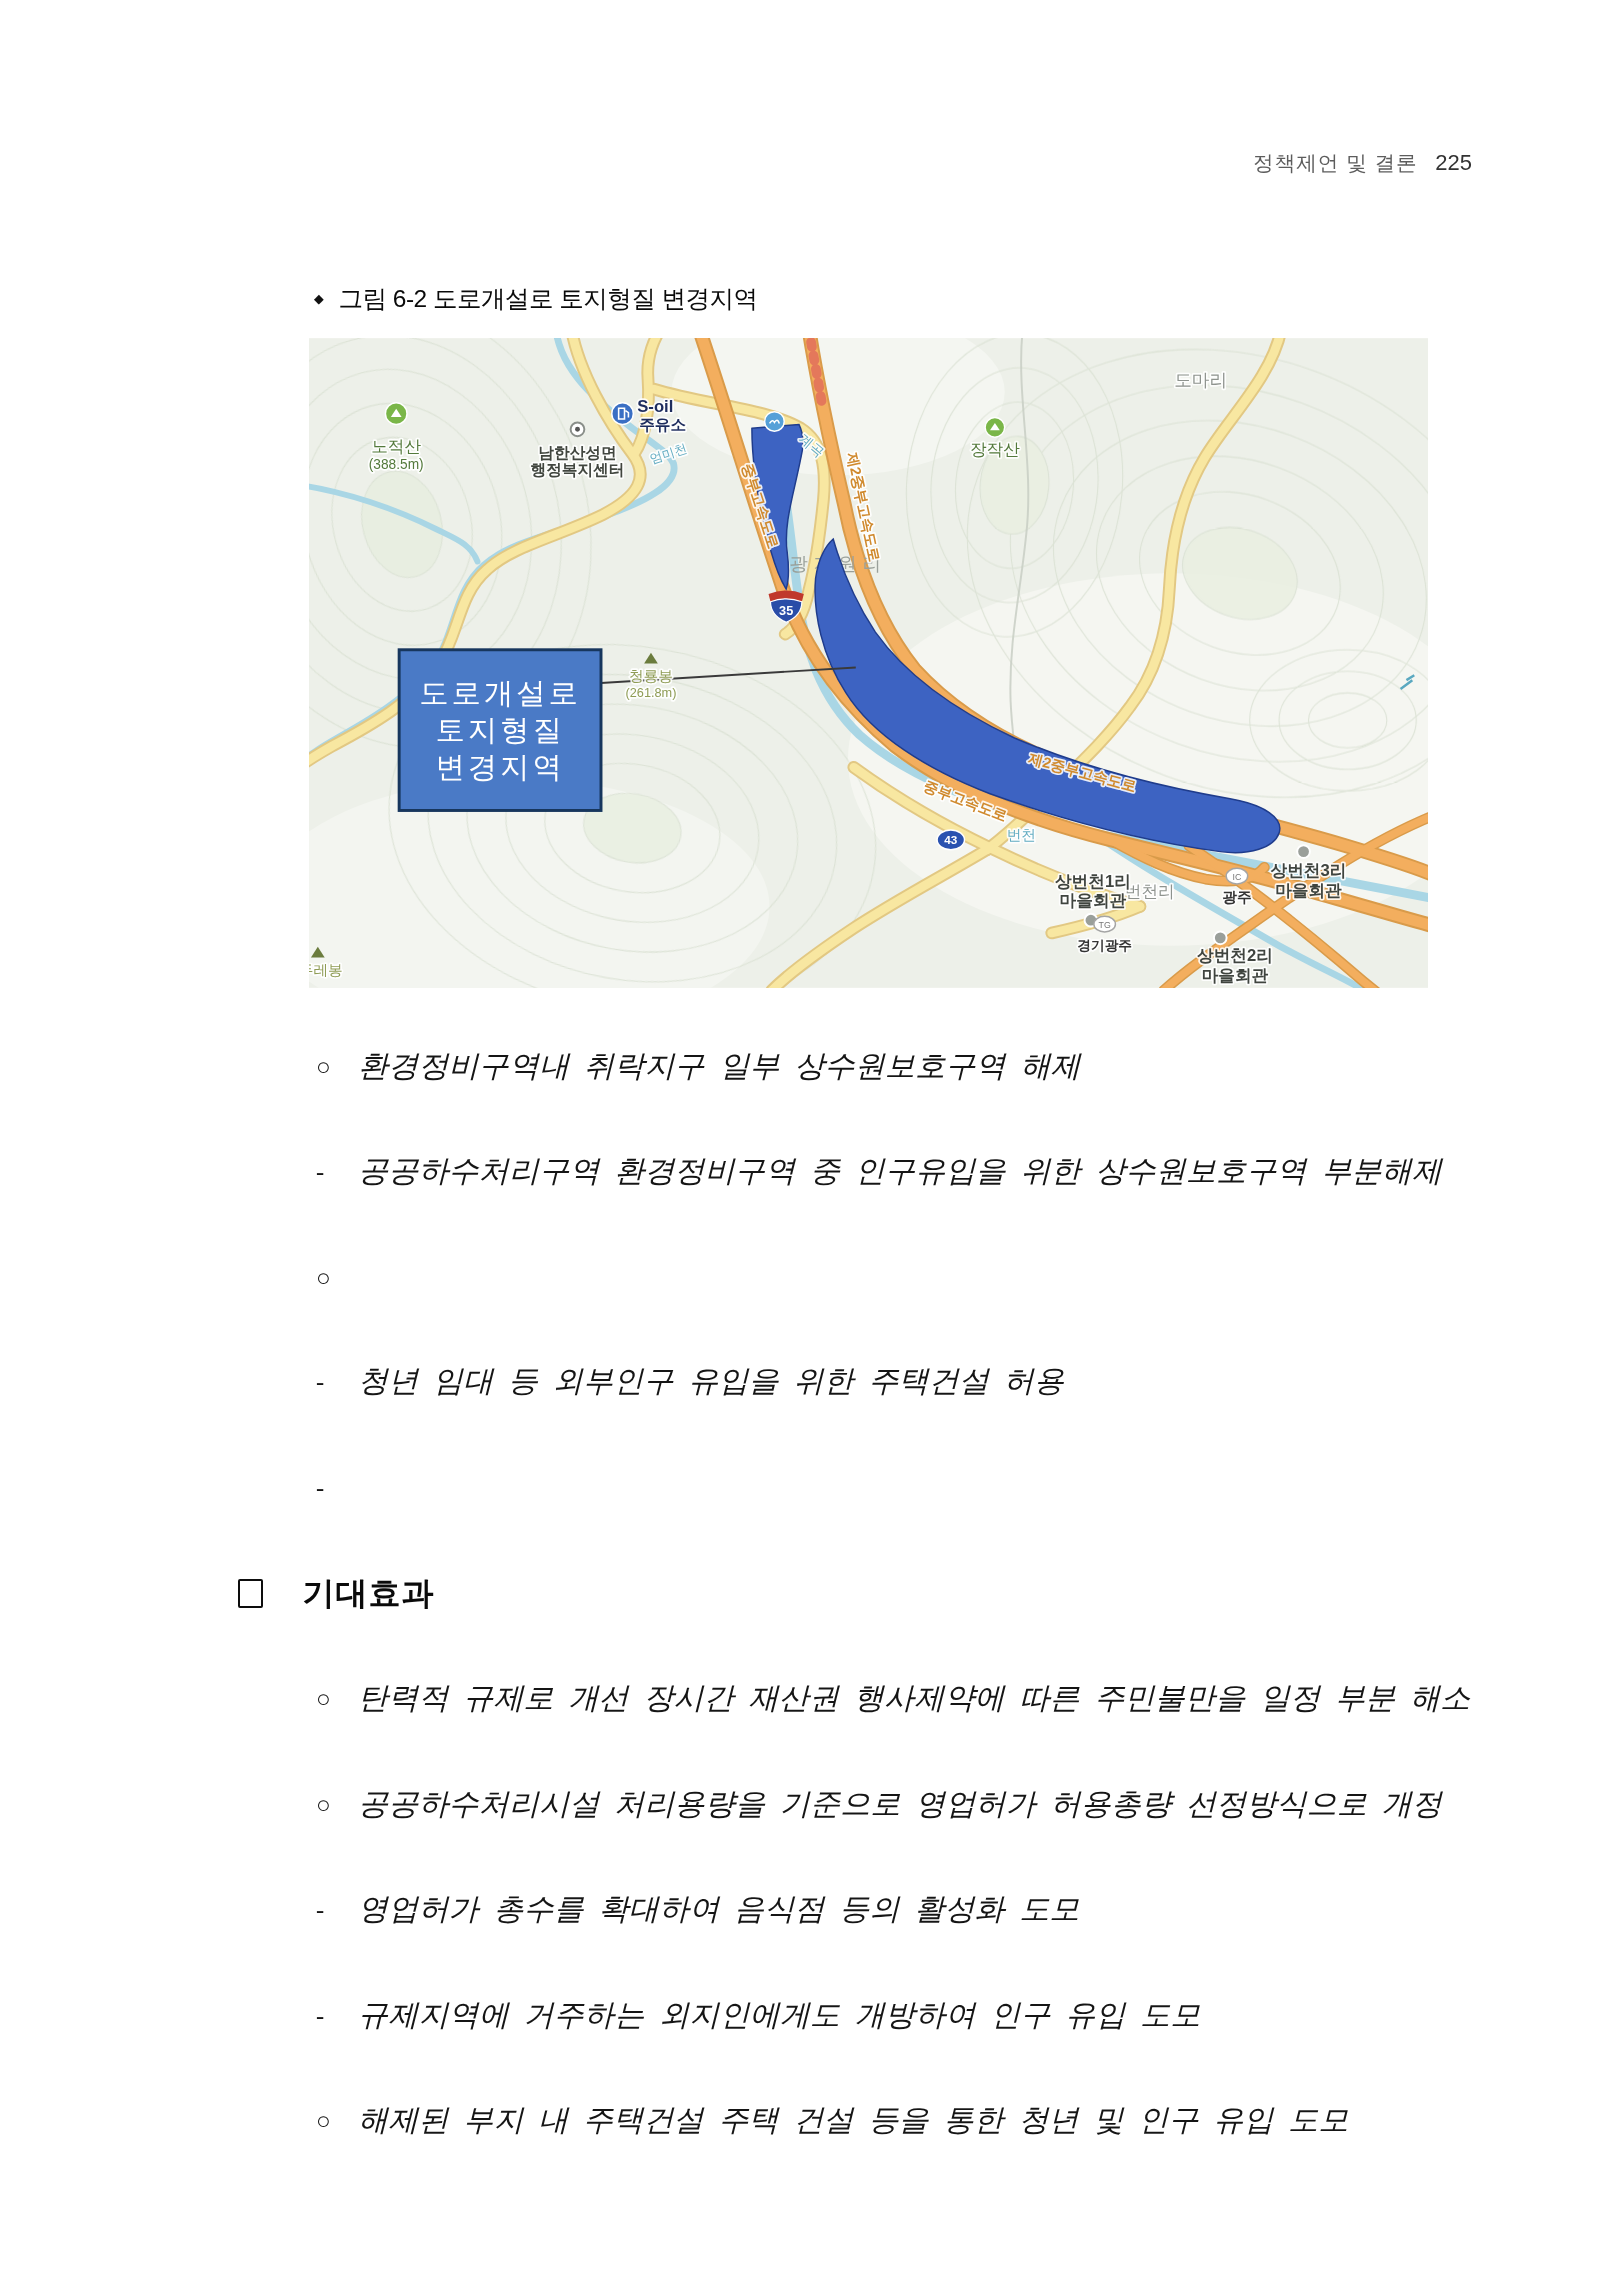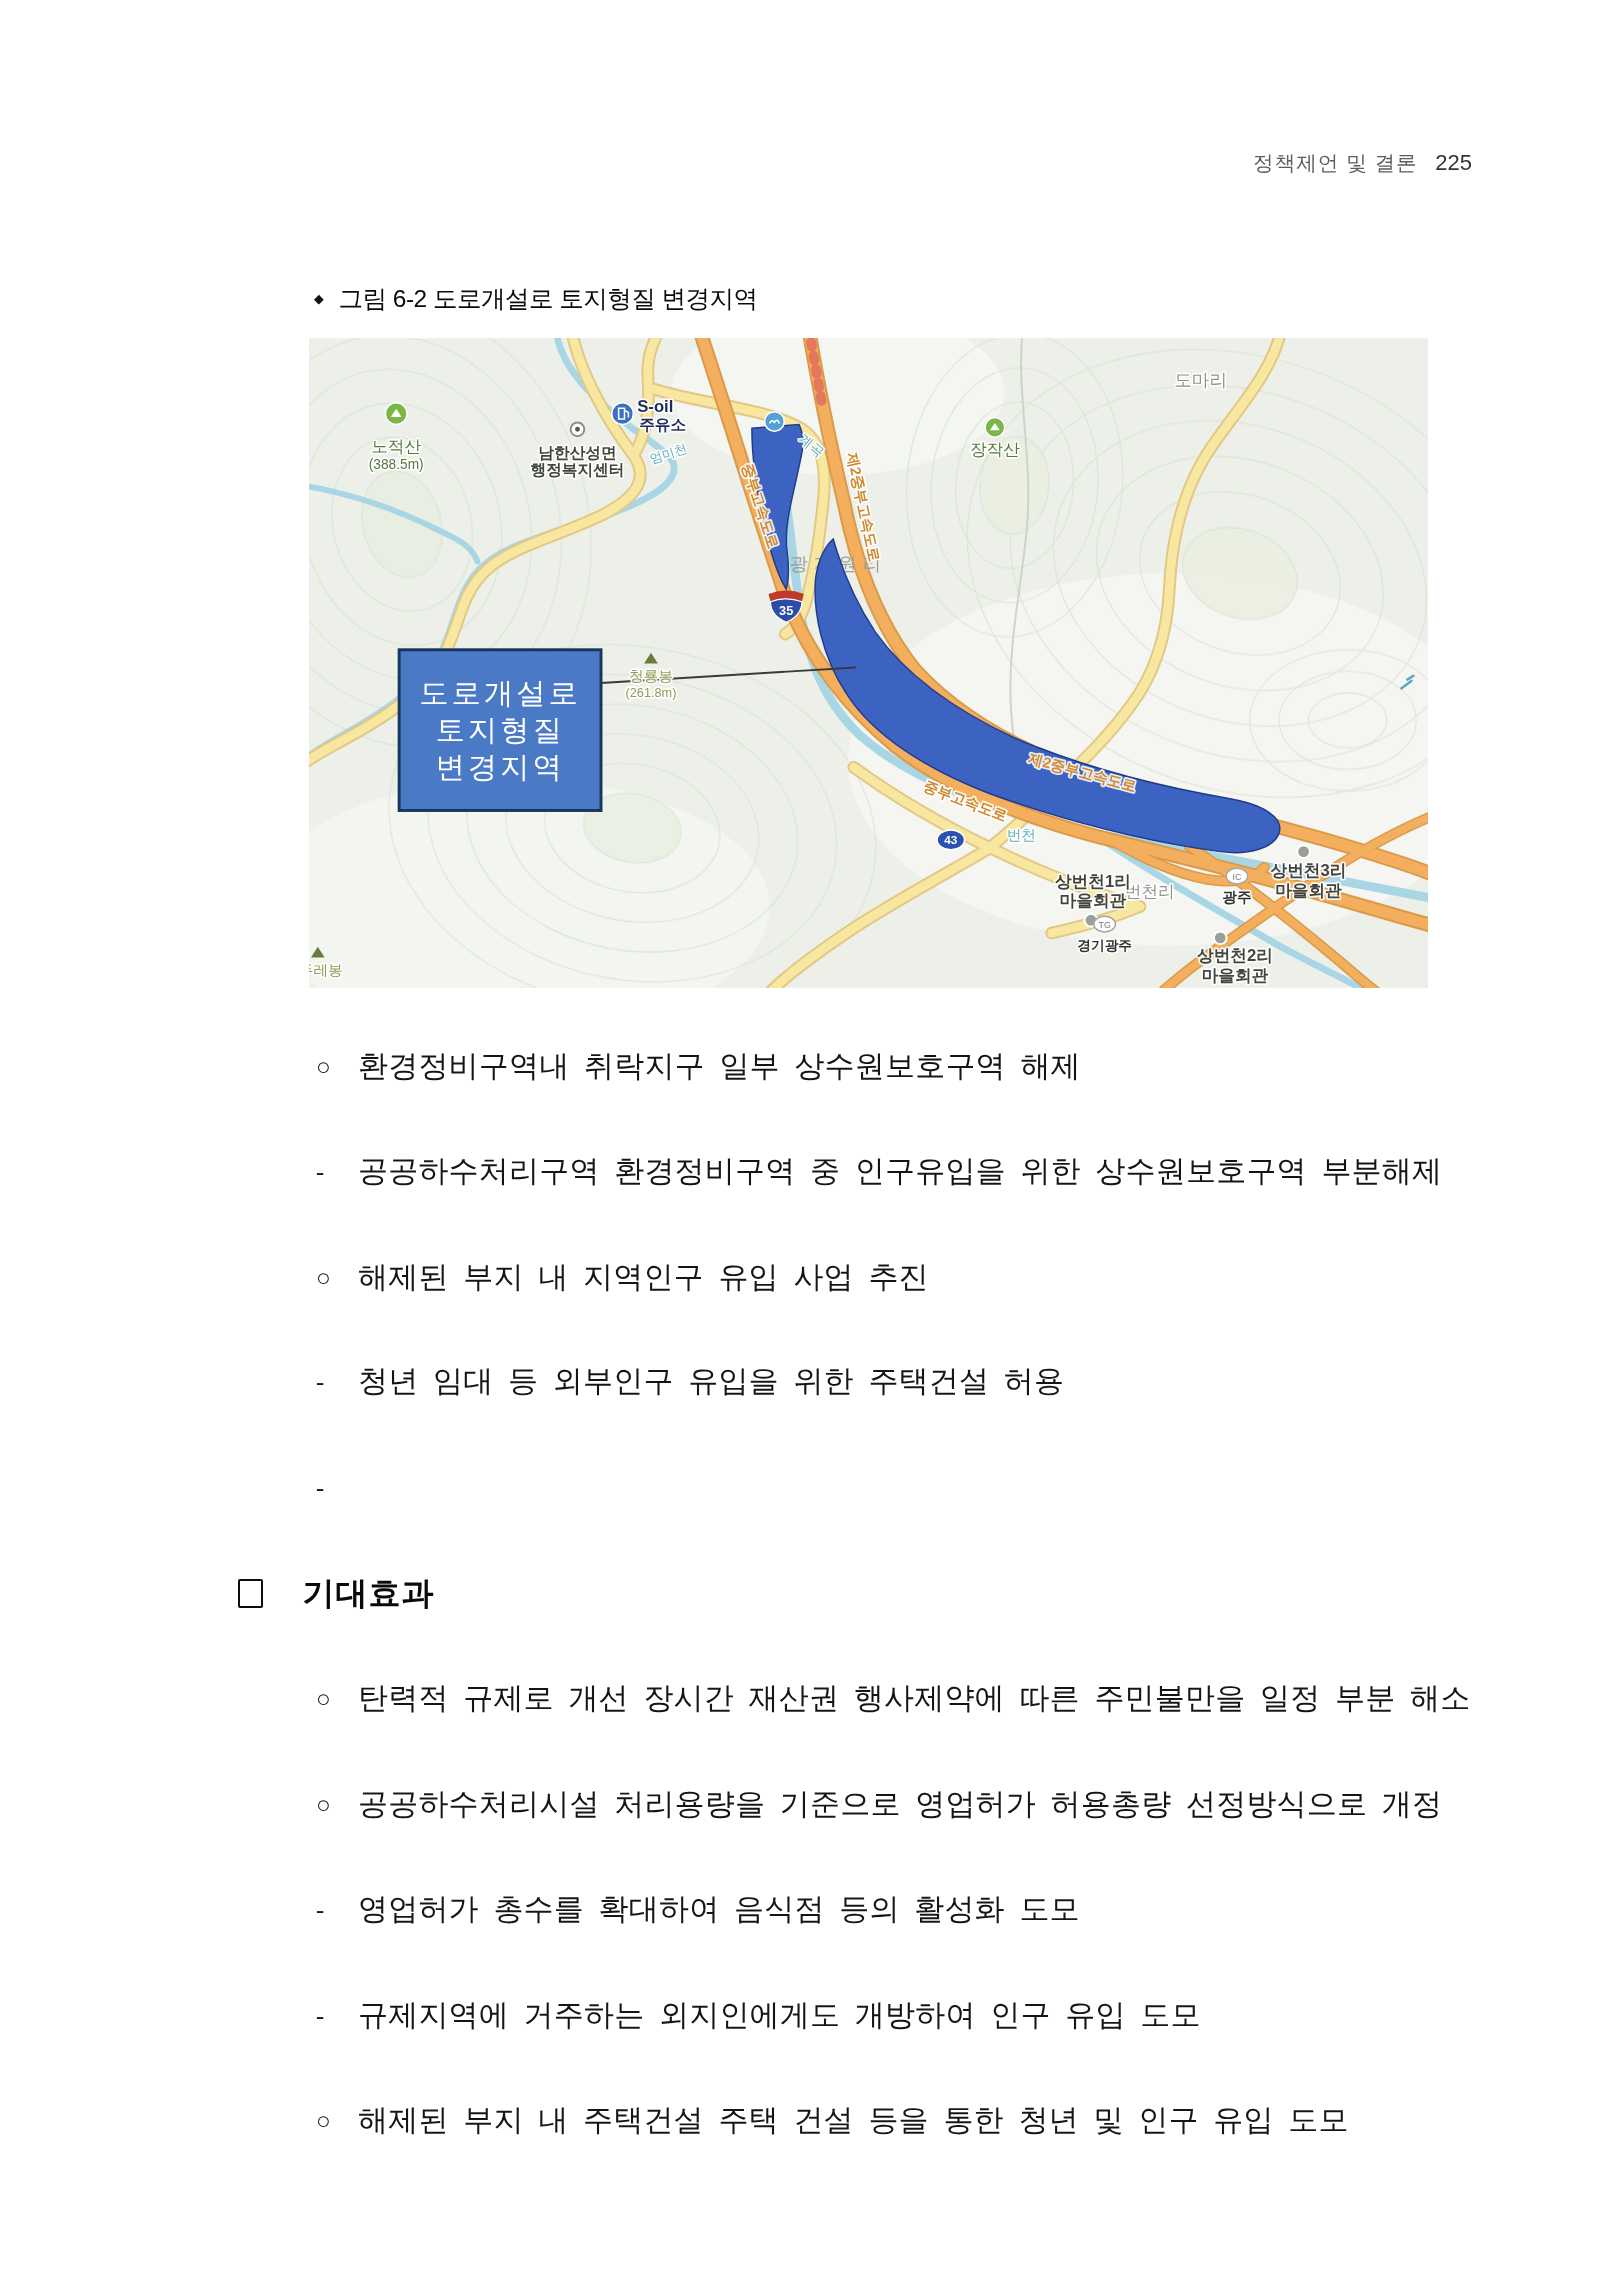--- a/index.html
+++ b/index.html
@@ -13,21 +13,21 @@
   .caption{position:absolute;left:314px;top:282px;display:flex;align-items:center;gap:14.7px;}
   .caption .diamond{font-size:12.7px;color:#111;}
   .caption .ctext{font-size:24.5px;font-weight:normal;color:#0a0a0a;letter-spacing:-0.5px;}
   
   #map{position:absolute;left:309px;top:338px;width:1119px;height:650px;overflow:hidden;}
   #map svg{display:block;}
   
   .trow{position:absolute;display:flex;align-items:center;height:43px;
         font-family:"Liberation Serif","DejaVu Serif",serif;color:#151515;}
   .trow .mk{display:inline-block;width:42px;font-size:24.5px;flex:0 0 42px;}
-  .trow .tx{font-size:30px;letter-spacing:0.2px;word-spacing:6.9px;white-space:nowrap;}
+  .trow .tx{font-size:30px;letter-spacing:0.2px;word-spacing:6.9px;white-space:nowrap;font-style:italic;}
   .sechdr{position:absolute;left:238px;top:1568px;height:51px;display:flex;align-items:center;gap:40px;}
   .sechdr .sq{display:inline-block;width:20.6px;height:25.5px;border:2.9px solid #0d0d0d;border-radius:2px;}
   .sechdr .st{font-size:32px;font-weight:bold;color:#0a0a0a;letter-spacing:1px;}
   
   text{font-family:"Liberation Sans","DejaVu Sans",sans-serif;}
   .halo{paint-order:stroke;stroke:rgba(255,255,255,0.88);stroke-width:3.5px;stroke-linejoin:round;}
 </style>
 </head>
 <body>
 
@@ -253,21 +253,20 @@
   <div class="trow" style="top:1045px;left:316px;">
     <span class="mk">○</span>
     <span class="tx">환경정비구역내 취락지구 일부 상수원보호구역 해제</span>
   </div>
   <div class="trow" style="top:1150px;left:316px;">
     <span class="mk">-</span>
     <span class="tx">공공하수처리구역 환경정비구역 중 인구유입을 위한 상수원보호구역 부분해제</span>
   </div>
   <div class="trow" style="top:1256px;left:316px;">
     <span class="mk">○</span>
-    <span class="tx">해제된 부지 내 지역인구 유입 사업 추진</span>
   </div>
   <div class="trow" style="top:1360px;left:316px;">
     <span class="mk">-</span>
     <span class="tx">청년 임대 등 외부인구 유입을 위한 주택건설 허용</span>
   </div>
   <div class="trow" style="top:1466px;left:316px;">
     <span class="mk">-</span>
   </div>
 
   <div class="sechdr">

